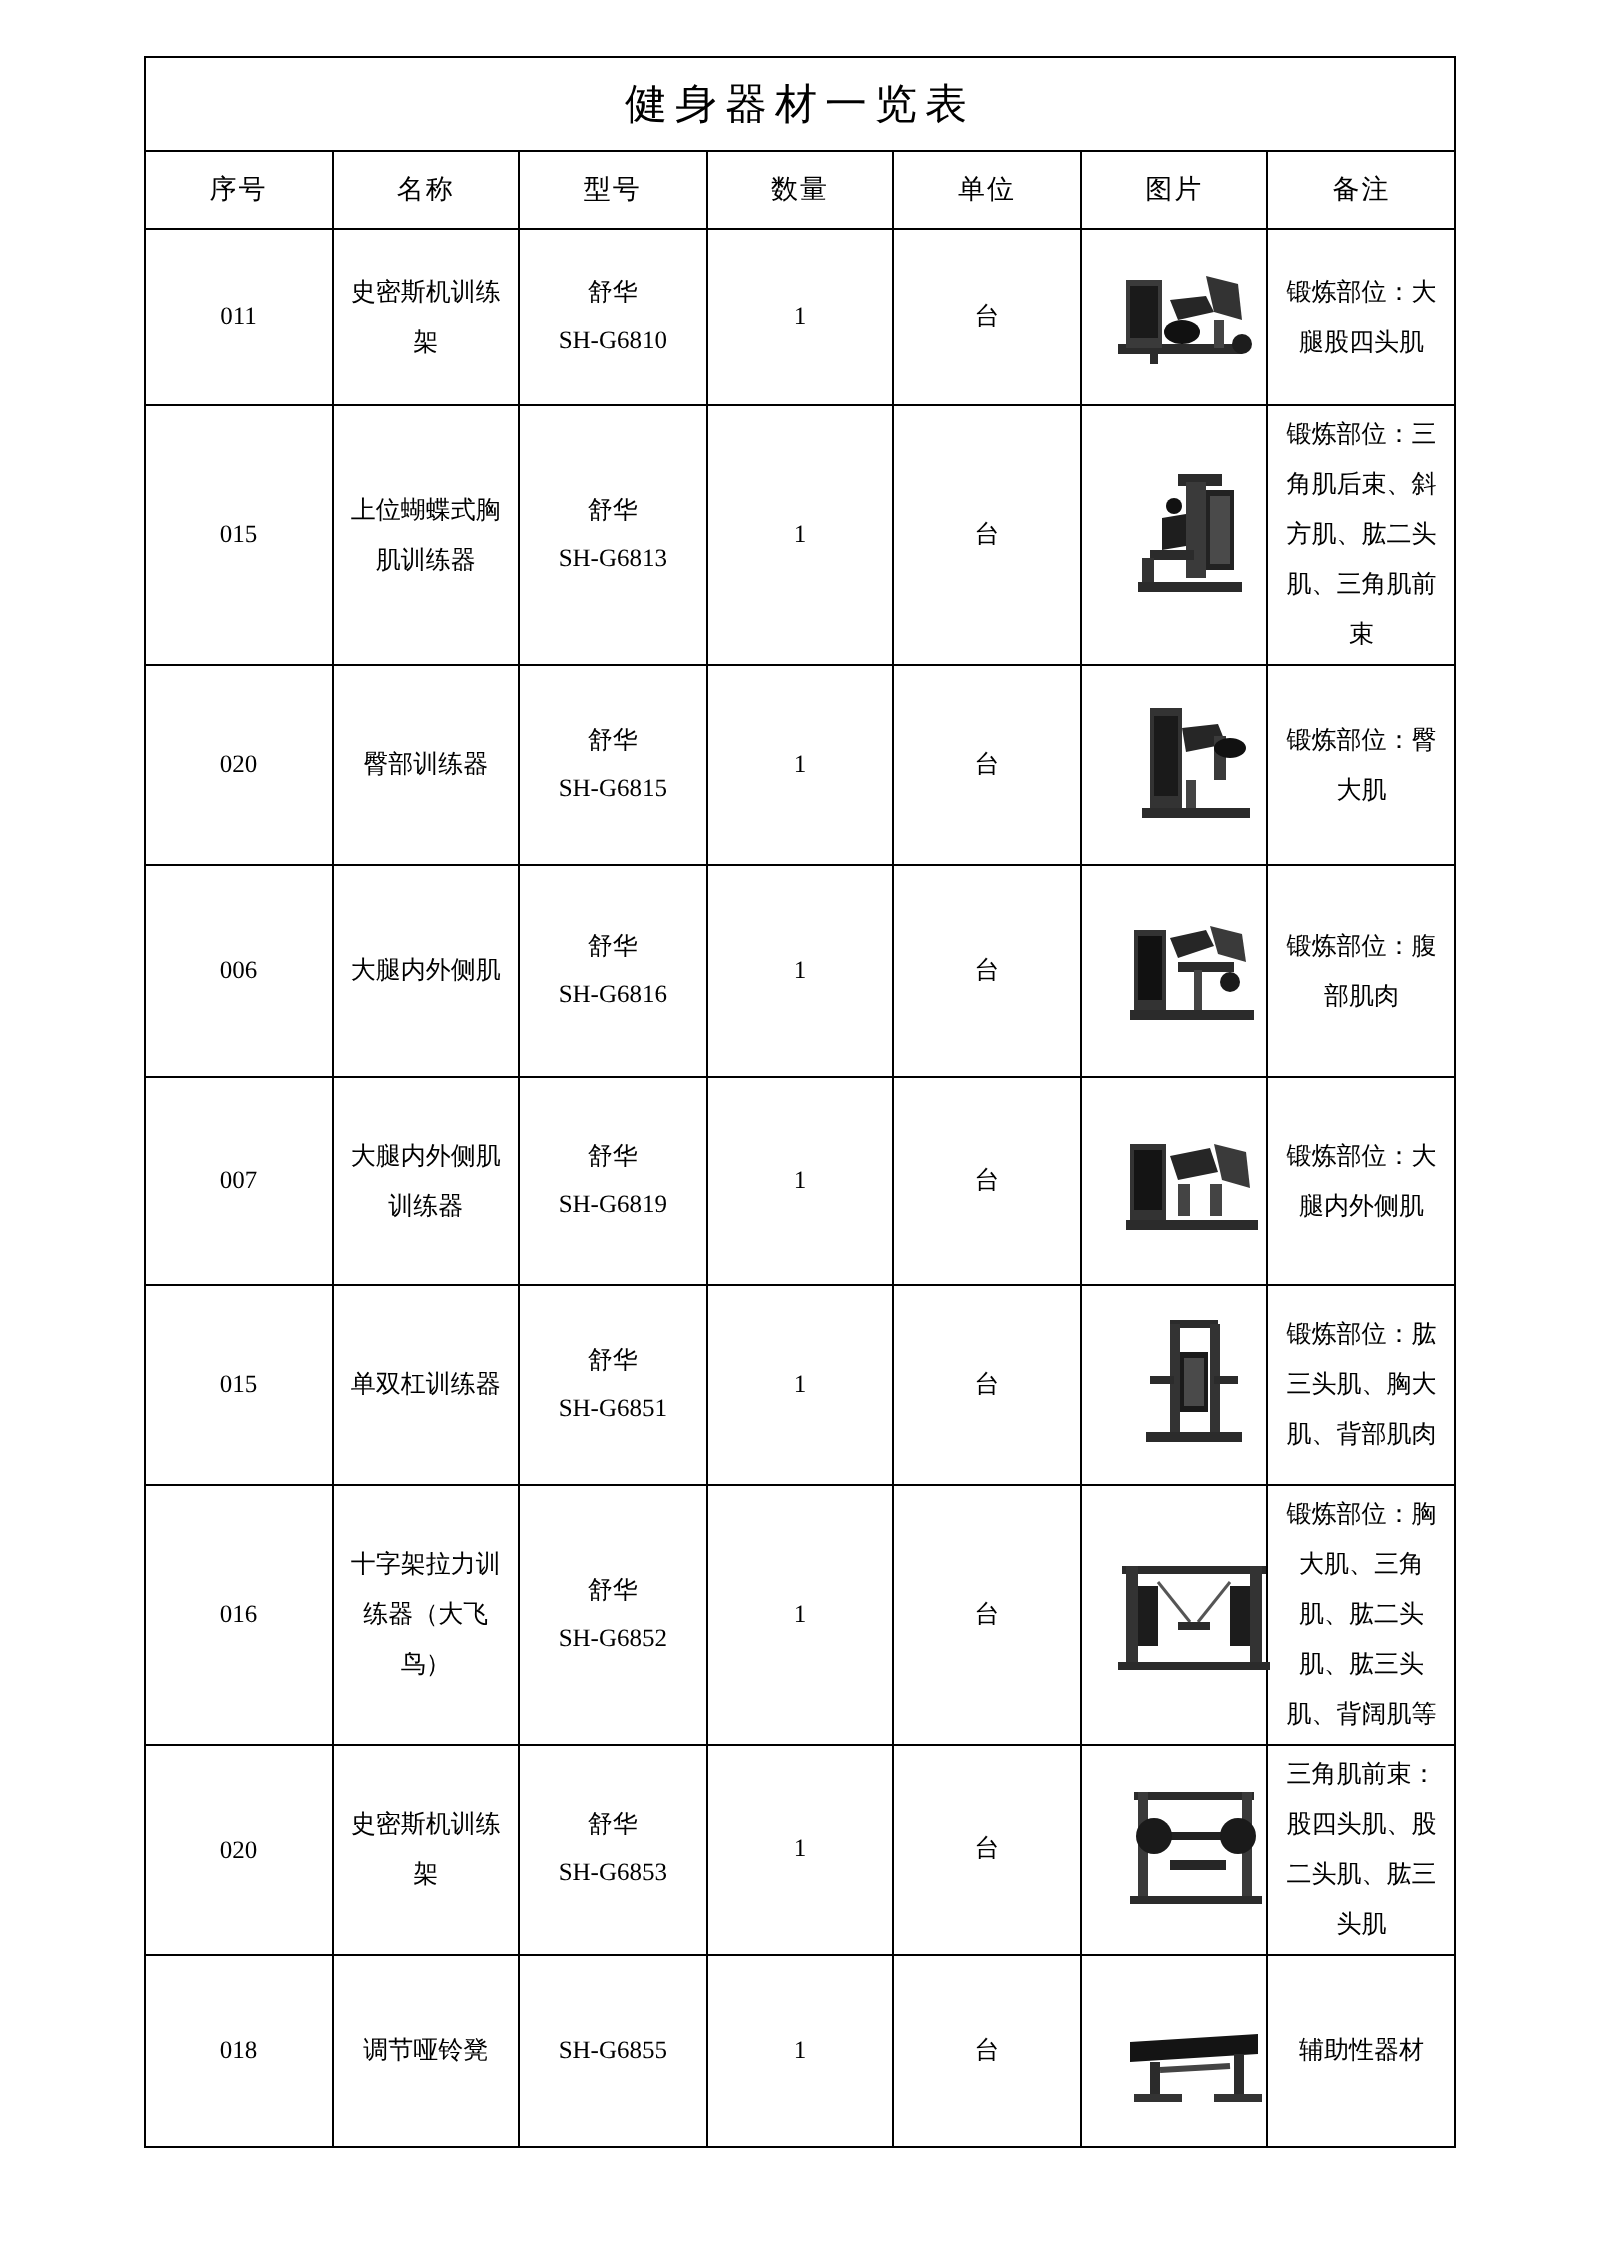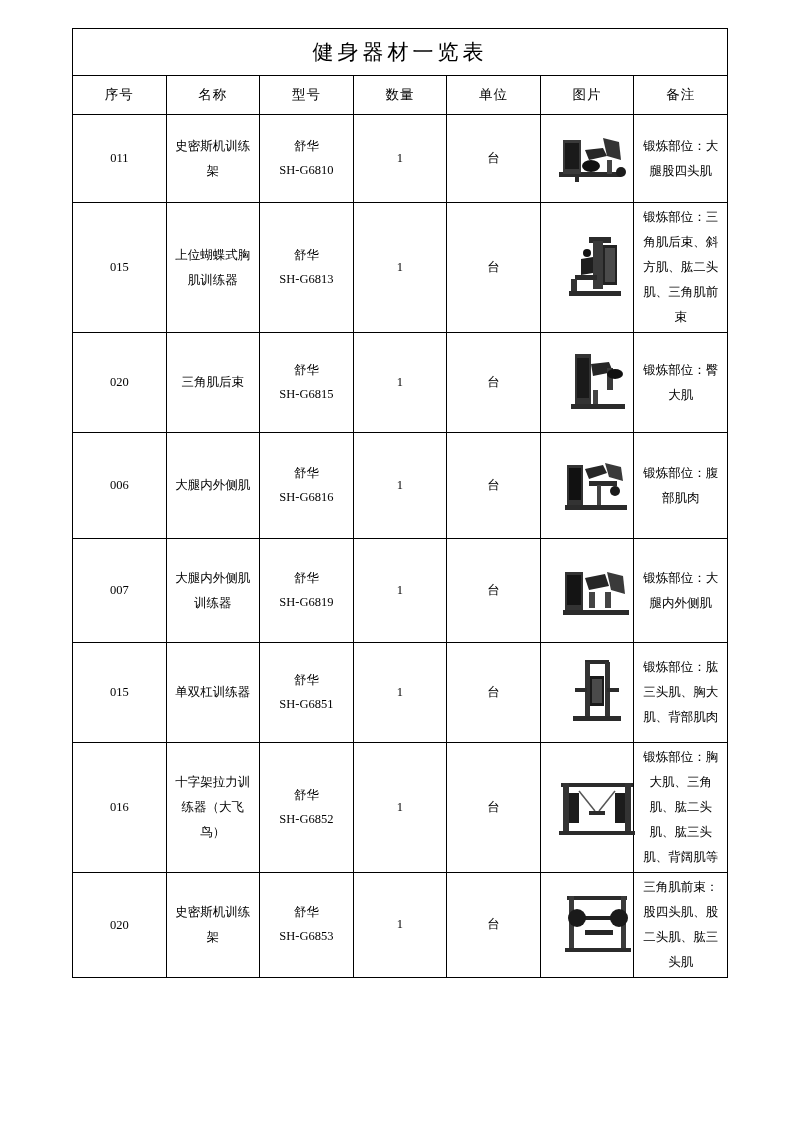--- a/index.html
+++ b/index.html
@@ -144,21 +144,21 @@
             <rect x="26" y="50" width="6" height="14" fill="#333"></rect>
             <rect x="24" y="62" width="52" height="5" fill="#2b2b2b"></rect>
             <circle cx="42" cy="24" r="4" fill="#111"></circle>
           </svg>
         </td>
         <td class="note-cell">锻炼部位：三角肌后束、斜方肌、肱二头肌、三角肌前束</td>
       </tr>
 
       <tr style="height:100px;">
         <td class="cell-no">020</td>
-        <td class="name-cell">三角肌后束</td>
+        <td class="name-cell">臀部训练器</td>
         <td class="row-cell">
           <span class="model-line">舒华</span>
           <span class="model-line">SH-G6815</span>
         </td>
         <td class="row-cell">1</td>
         <td class="row-cell">台</td>
         <td class="pic-cell">
           <svg class="machine" viewBox="0 0 104 78">
             <rect x="30" y="10" width="16" height="50" fill="#333"></rect>
             <rect x="32" y="14" width="12" height="40" fill="#1a1a1a"></rect>
@@ -285,15 +285,35 @@
             <rect x="29" y="30" width="48" height="4" fill="#222"></rect>
             <circle cx="32" cy="32" r="9" fill="#1a1a1a"></circle>
             <circle cx="74" cy="32" r="9" fill="#1a1a1a"></circle>
             <rect x="40" y="44" width="28" height="5" fill="#262626"></rect>
             <rect x="20" y="62" width="66" height="4" fill="#2b2b2b"></rect>
           </svg>
         </td>
         <td class="note-cell">三角肌前束：股四头肌、股二头肌、肱三头肌</td>
       </tr>
 
+      <tr style="height:96px;">
+        <td class="cell-no">018</td>
+        <td class="name-cell">调节哑铃凳</td>
+        <td class="row-cell">
+          <span class="model-line">SH-G6855</span>
+        </td>
+        <td class="row-cell">1</td>
+        <td class="row-cell">台</td>
+        <td class="pic-cell">
+          <svg class="machine" viewBox="0 0 104 78">
+            <path d="M20 34 L84 30 L84 40 L20 44 Z" fill="#141414"></path>
+            <rect x="30" y="44" width="5" height="18" fill="#2b2b2b"></rect>
+            <rect x="72" y="40" width="5" height="22" fill="#2b2b2b"></rect>
+            <rect x="22" y="60" width="24" height="4" fill="#333"></rect>
+            <rect x="62" y="60" width="24" height="4" fill="#333"></rect>
+            <path d="M35 48 L70 46" stroke="#444" stroke-width="3" fill="none"></path>
+          </svg>
+        </td>
+        <td class="note-cell">辅助性器材</td>
+      </tr>
     </tbody>
   </table>
 </div>
 
 </body></html>

